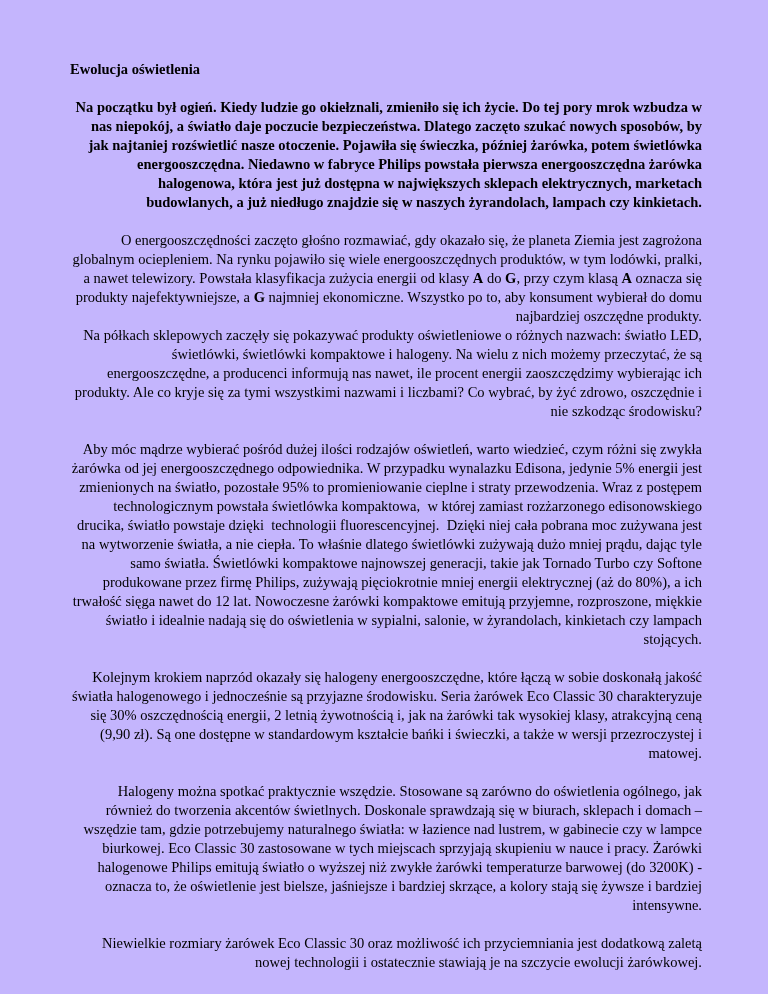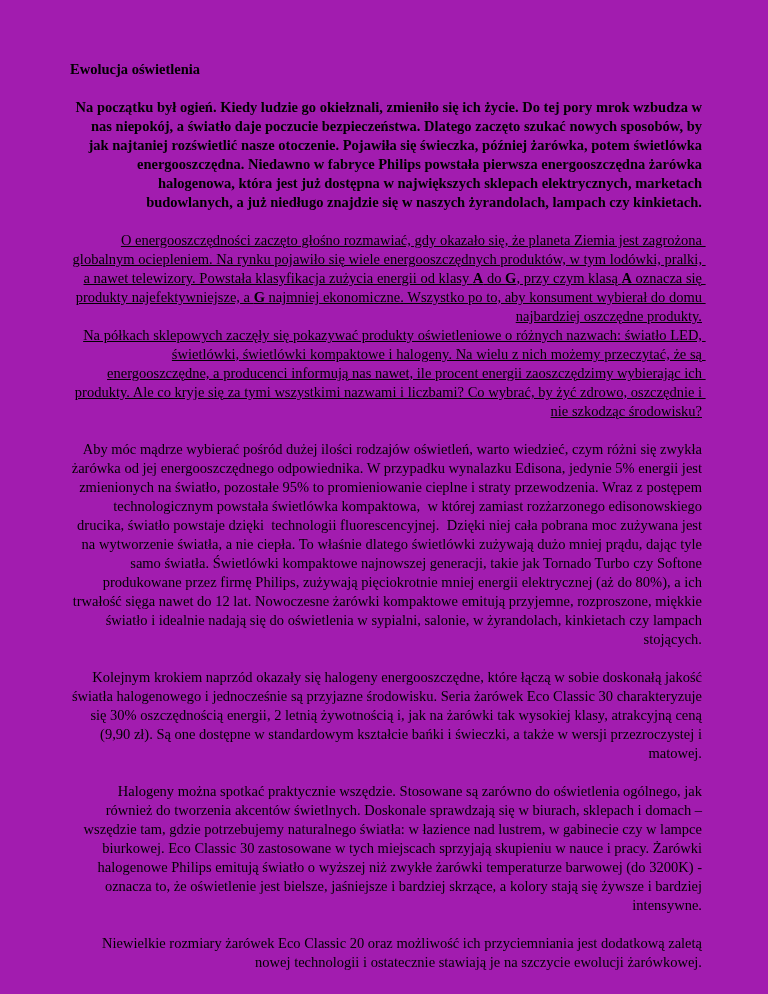--- a/index.html
+++ b/index.html
@@ -5,21 +5,21 @@
   html, body {
     margin: 0;
     padding: 0;
     background: #ffffff;
   }
   .page {
     position: relative;
     width: 768px;
     height: 994px;
     box-sizing: border-box;
-    background: #a21caf;
+    background: #c4b5fd;
     padding: 60px 66px 40px 70px;
     font-family: "Liberation Serif", "DejaVu Serif", serif;
     font-size: 14.5px;
     line-height: 19px;
     color: #000000;
     overflow: hidden;
   }
   .title {
     margin: 0 0 19px 0;
     font-weight: bold;
@@ -31,21 +31,20 @@
     white-space: pre-wrap;
   }
   .para.bold {
     font-weight: bold;
   }
   .para.gap-lg {
     margin-top: 6px;
   }
   .pline {
     display: block;
-    text-decoration: underline;
   }
   b {
     font-weight: bold;
   }
 </style>
 </head>
 <body>
 
 <div class="page">
 
@@ -54,15 +53,15 @@
   <p class="para bold">Na początku był ogień. Kiedy ludzie go okiełznali, zmieniło się ich życie. Do tej pory mrok wzbudza w nas niepokój, a światło daje poczucie bezpieczeństwa. Dlatego zaczęto szukać nowych sposobów, by jak najtaniej rozświetlić nasze otoczenie. Pojawiła się świeczka, później żarówka, potem świetlówka energooszczędna. Niedawno w fabryce Philips powstała pierwsza energooszczędna żarówka halogenowa, która jest już dostępna w największych sklepach elektrycznych, marketach budowlanych, a już niedługo znajdzie się w naszych żyrandolach, lampach czy kinkietach.</p>
 
   <p class="para"><span class="pline"><span>O energooszczędności zaczęto głośno rozmawiać, gdy okazało się, że planeta Ziemia jest zagrożona globalnym ociepleniem. Na rynku pojawiło się wiele energooszczędnych produktów, w tym lodówki, pralki, a nawet telewizory. Powstała klasyfikacja zużycia energii od klasy </span><b>A</b><span> do </span><b>G</b><span>, przy czym klasą </span><b>A</b><span> oznacza się produkty najefektywniejsze, a </span><b>G</b><span> najmniej ekonomiczne. Wszystko po to, aby konsument wybierał do domu najbardziej oszczędne produkty.</span></span><span class="pline">Na półkach sklepowych zaczęły się pokazywać produkty oświetleniowe o różnych nazwach: światło LED, świetlówki, świetlówki kompaktowe i halogeny. Na wielu z nich możemy przeczytać, że są energooszczędne, a producenci informują nas nawet, ile procent energii zaoszczędzimy wybierając ich produkty. Ale co kryje się za tymi wszystkimi nazwami i liczbami? Co wybrać, by żyć zdrowo, oszczędnie i nie szkodząc środowisku?</span></p>
 
   <p class="para">Aby móc mądrze wybierać pośród dużej ilości rodzajów oświetleń, warto wiedzieć, czym różni się zwykła żarówka od jej energooszczędnego odpowiednika. W przypadku wynalazku Edisona, jedynie 5% energii jest zmienionych na światło, pozostałe 95% to promieniowanie cieplne i straty przewodzenia. Wraz z postępem technologicznym powstała świetlówka kompaktowa,  w której zamiast rozżarzonego edisonowskiego drucika, światło powstaje dzięki  technologii fluorescencyjnej.  Dzięki niej cała pobrana moc zużywana jest na wytworzenie światła, a nie ciepła. To właśnie dlatego świetlówki zużywają dużo mniej prądu, dając tyle samo światła. Świetlówki kompaktowe najnowszej generacji, takie jak Tornado Turbo czy Softone produkowane przez firmę Philips, zużywają pięciokrotnie mniej energii elektrycznej (aż do 80%), a ich trwałość sięga nawet do 12 lat. Nowoczesne żarówki kompaktowe emitują przyjemne, rozproszone, miękkie światło i idealnie nadają się do oświetlenia w sypialni, salonie, w żyrandolach, kinkietach czy lampach stojących.</p>
 
   <p class="para gap-lg"> Kolejnym krokiem naprzód okazały się halogeny energooszczędne, które łączą w sobie doskonałą jakość światła halogenowego i jednocześnie są przyjazne środowisku. Seria żarówek Eco Classic 30 charakteryzuje się 30% oszczędnością energii, 2 letnią żywotnością i, jak na żarówki tak wysokiej klasy, atrakcyjną ceną (9,90 zł). Są one dostępne w standardowym kształcie bańki i świeczki, a także w wersji przezroczystej i matowej.</p>
 
   <p class="para">Halogeny można spotkać praktycznie wszędzie. Stosowane są zarówno do oświetlenia ogólnego, jak również do tworzenia akcentów świetlnych. Doskonale sprawdzają się w biurach, sklepach i domach – wszędzie tam, gdzie potrzebujemy naturalnego światła: w łazience nad lustrem, w gabinecie czy w lampce biurkowej. Eco Classic 30 zastosowane w tych miejscach sprzyjają skupieniu w nauce i pracy. Żarówki halogenowe Philips emitują światło o wyższej niż zwykłe żarówki temperaturze barwowej (do 3200K) - oznacza to, że oświetlenie jest bielsze, jaśniejsze i bardziej skrzące, a kolory stają się żywsze i bardziej intensywne.</p>
 
-  <p class="para">Niewielkie rozmiary żarówek Eco Classic 20 oraz możliwość ich przyciemniania jest dodatkową zaletą nowej technologii i ostatecznie stawiają je na szczycie ewolucji żarówkowej.</p>
+  <p class="para">Niewielkie rozmiary żarówek Eco Classic 30 oraz możliwość ich przyciemniania jest dodatkową zaletą nowej technologii i ostatecznie stawiają je na szczycie ewolucji żarówkowej.</p>
 
 </div>
 
 </body></html>

